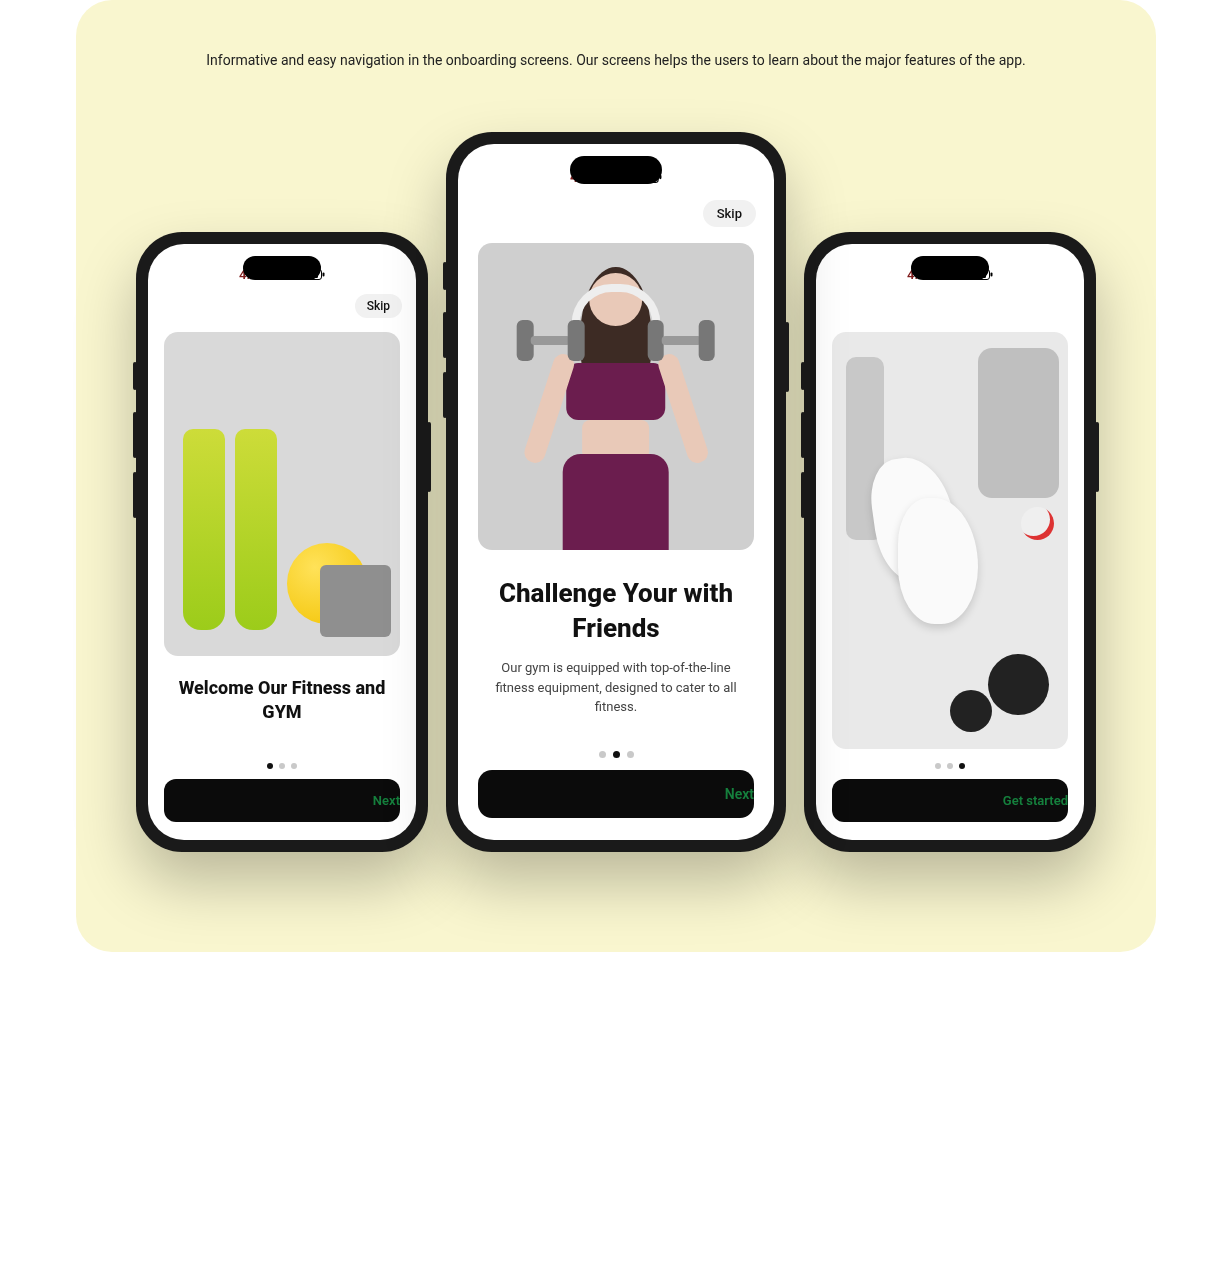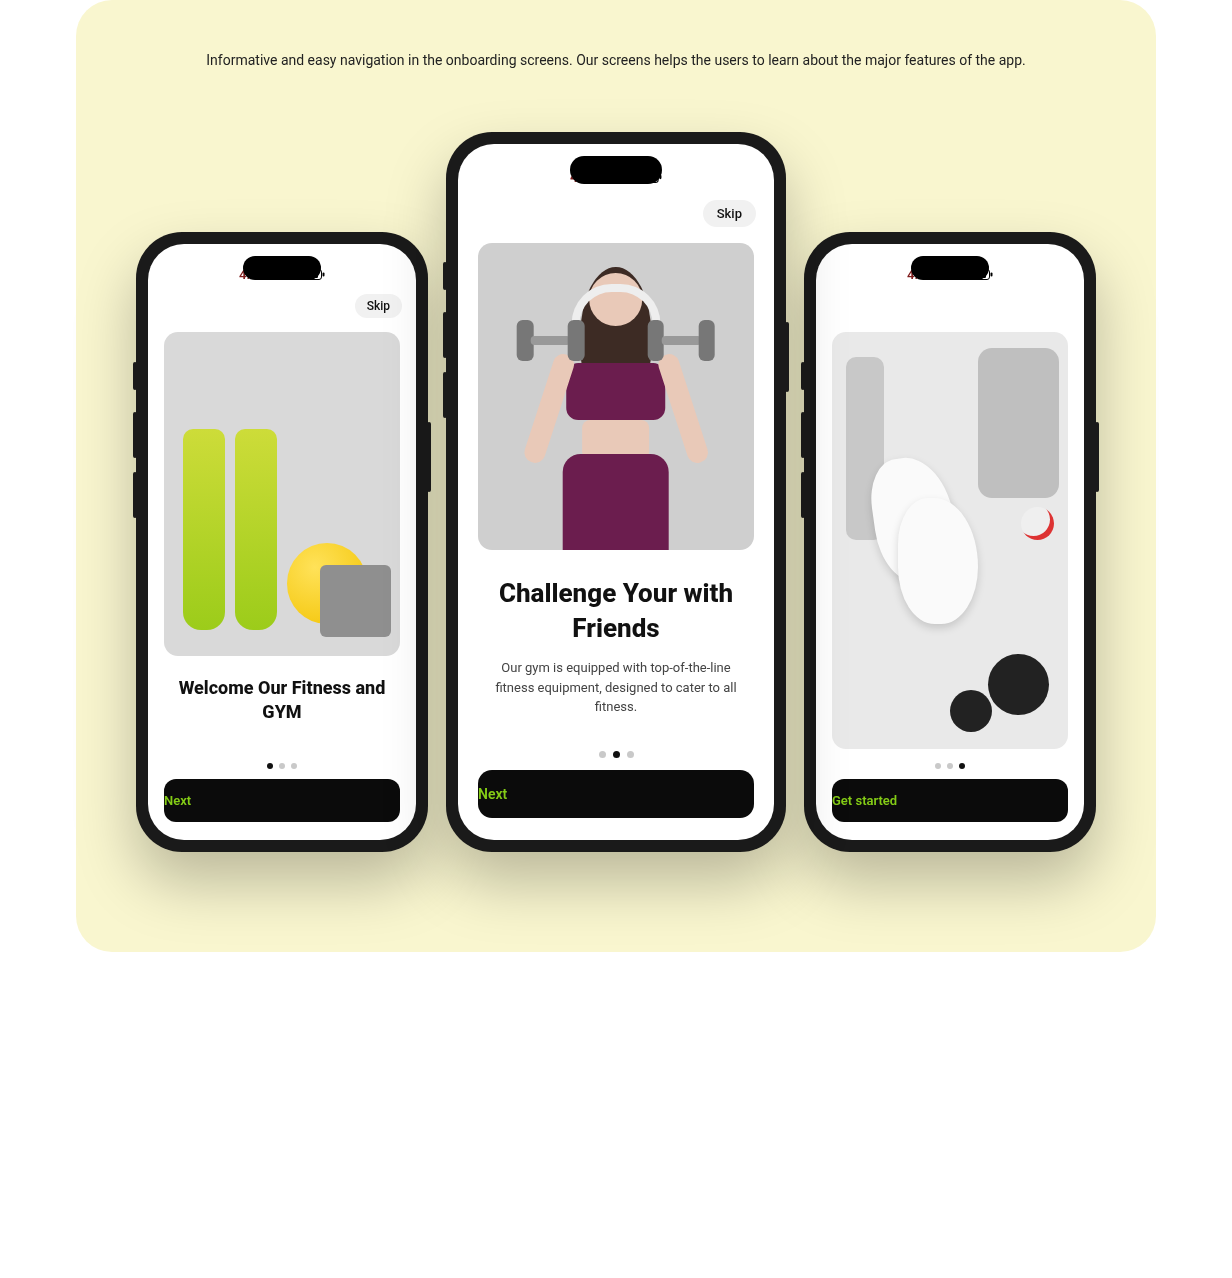--- a/index.html
+++ b/index.html
@@ -188,22 +188,22 @@
     width: 6px; height: 6px; border-radius: 50%;
     background: #c9c9c9;
   }
   .phone.large .dot { width: 7px; height: 7px; }
   .dot.active { background: #111; }
   
   .cta-wrap { padding: 0 16px 18px; }
   .phone.large .cta-wrap { padding: 0 20px 22px; }
   .cta {
     background: #0b0b0b;
-    color: #84cc16;
-    text-align: left;
+    color: #15803d;
+    text-align: right;
     border-radius: 12px;
     font-size: 13px;
     font-weight: 600;
     padding: 14px 0;
     cursor: pointer;
   }
   .phone.large .cta { font-size: 14px; padding: 16px 0; border-radius: 14px; }
 </style>
 </head>
 <body>

